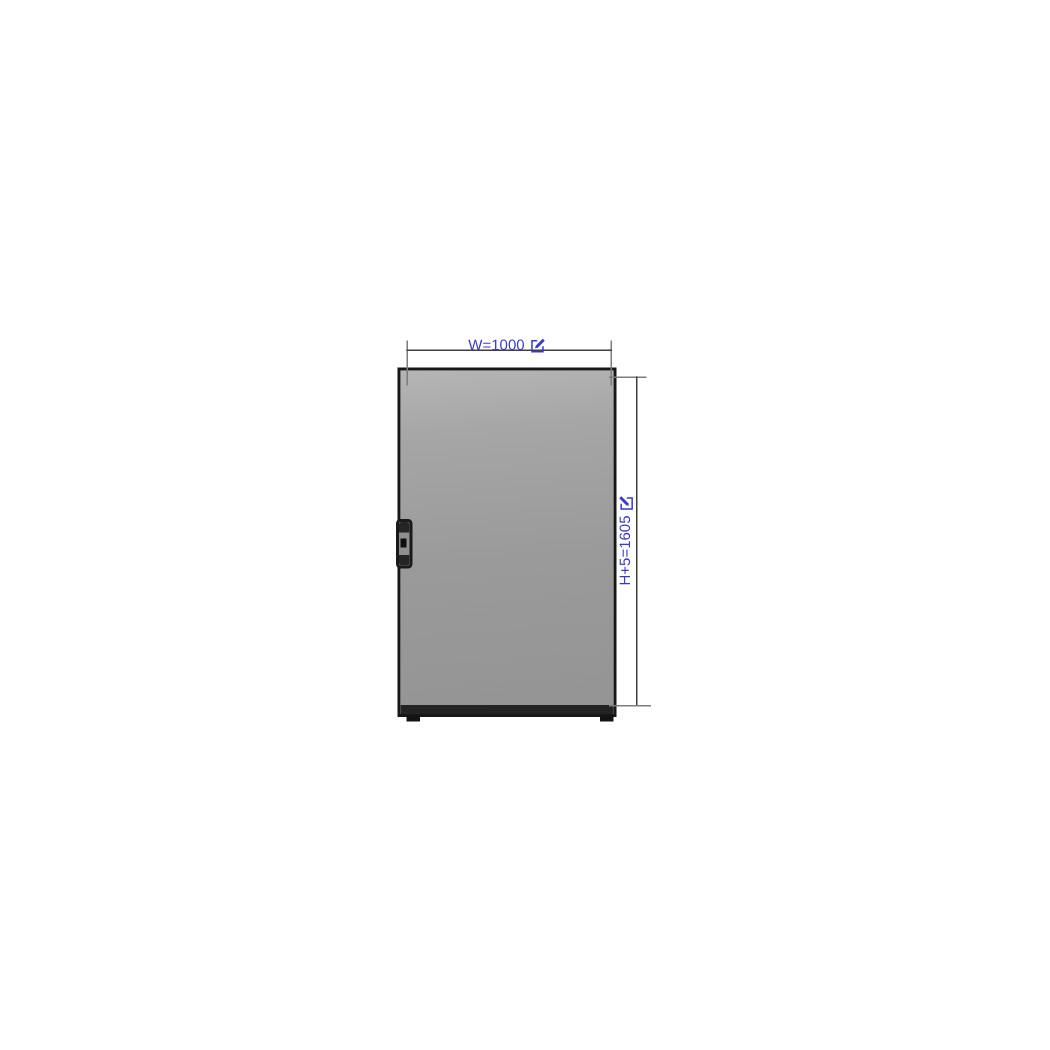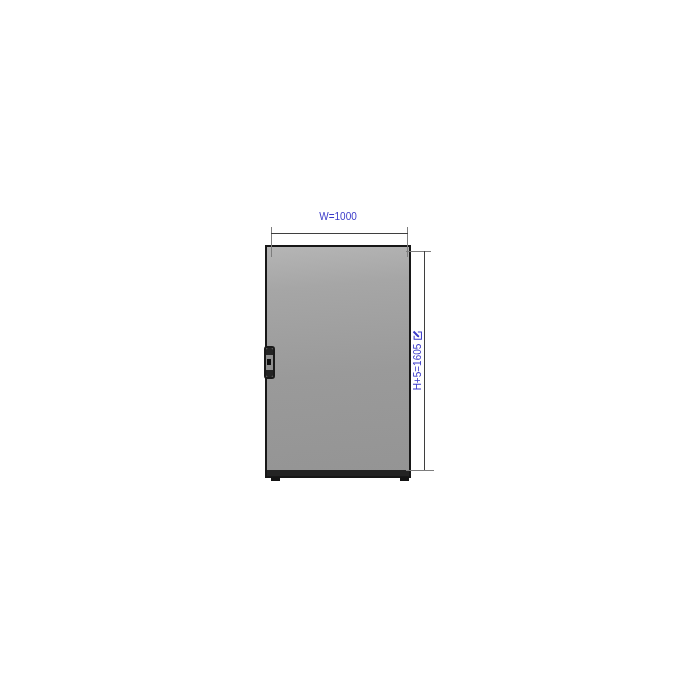--- a/index.html
+++ b/index.html
@@ -69,21 +69,21 @@
   
   .dim-label{
     position:absolute;
     display:flex;align-items:center;justify-content:center;gap:3px;
     color:var(--accent,#3a3ac9);
     font-size:10px;line-height:11px;
     white-space:nowrap;
     cursor:pointer;
   }
   .dim-label-w{
-    left:265px;top:212px;width:146px;height:12px;flex-direction:column;
+    left:265px;top:224px;width:146px;height:12px;
   }
   .dim-label-h{
     left:417px;top:360px;width:0;height:0;
     transform:rotate(-90deg);
     justify-content:center;
   }
   .dim-label-h .label-inner{
     display:flex;align-items:center;gap:3px;
   }
   .edit-icon-svg{display:block;}

